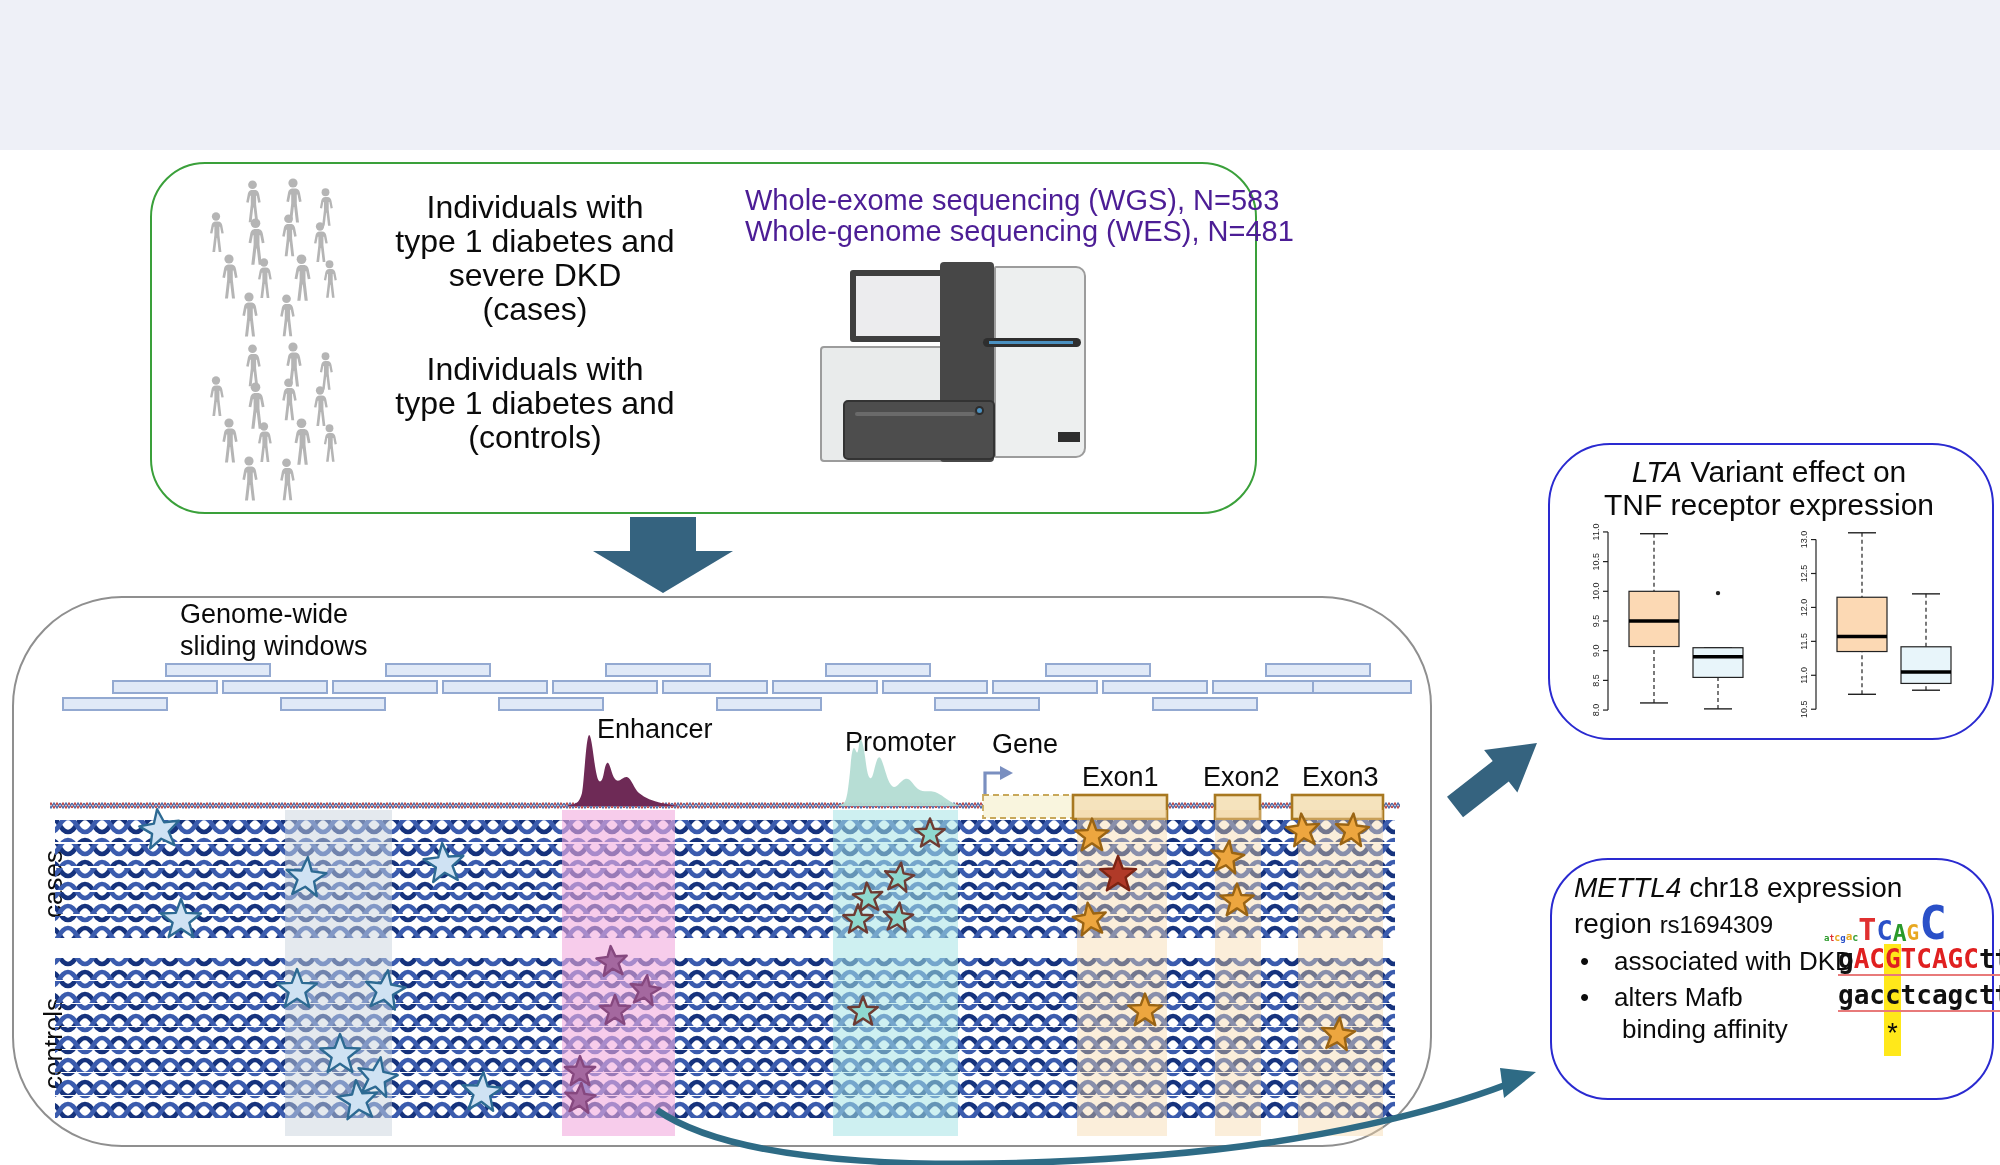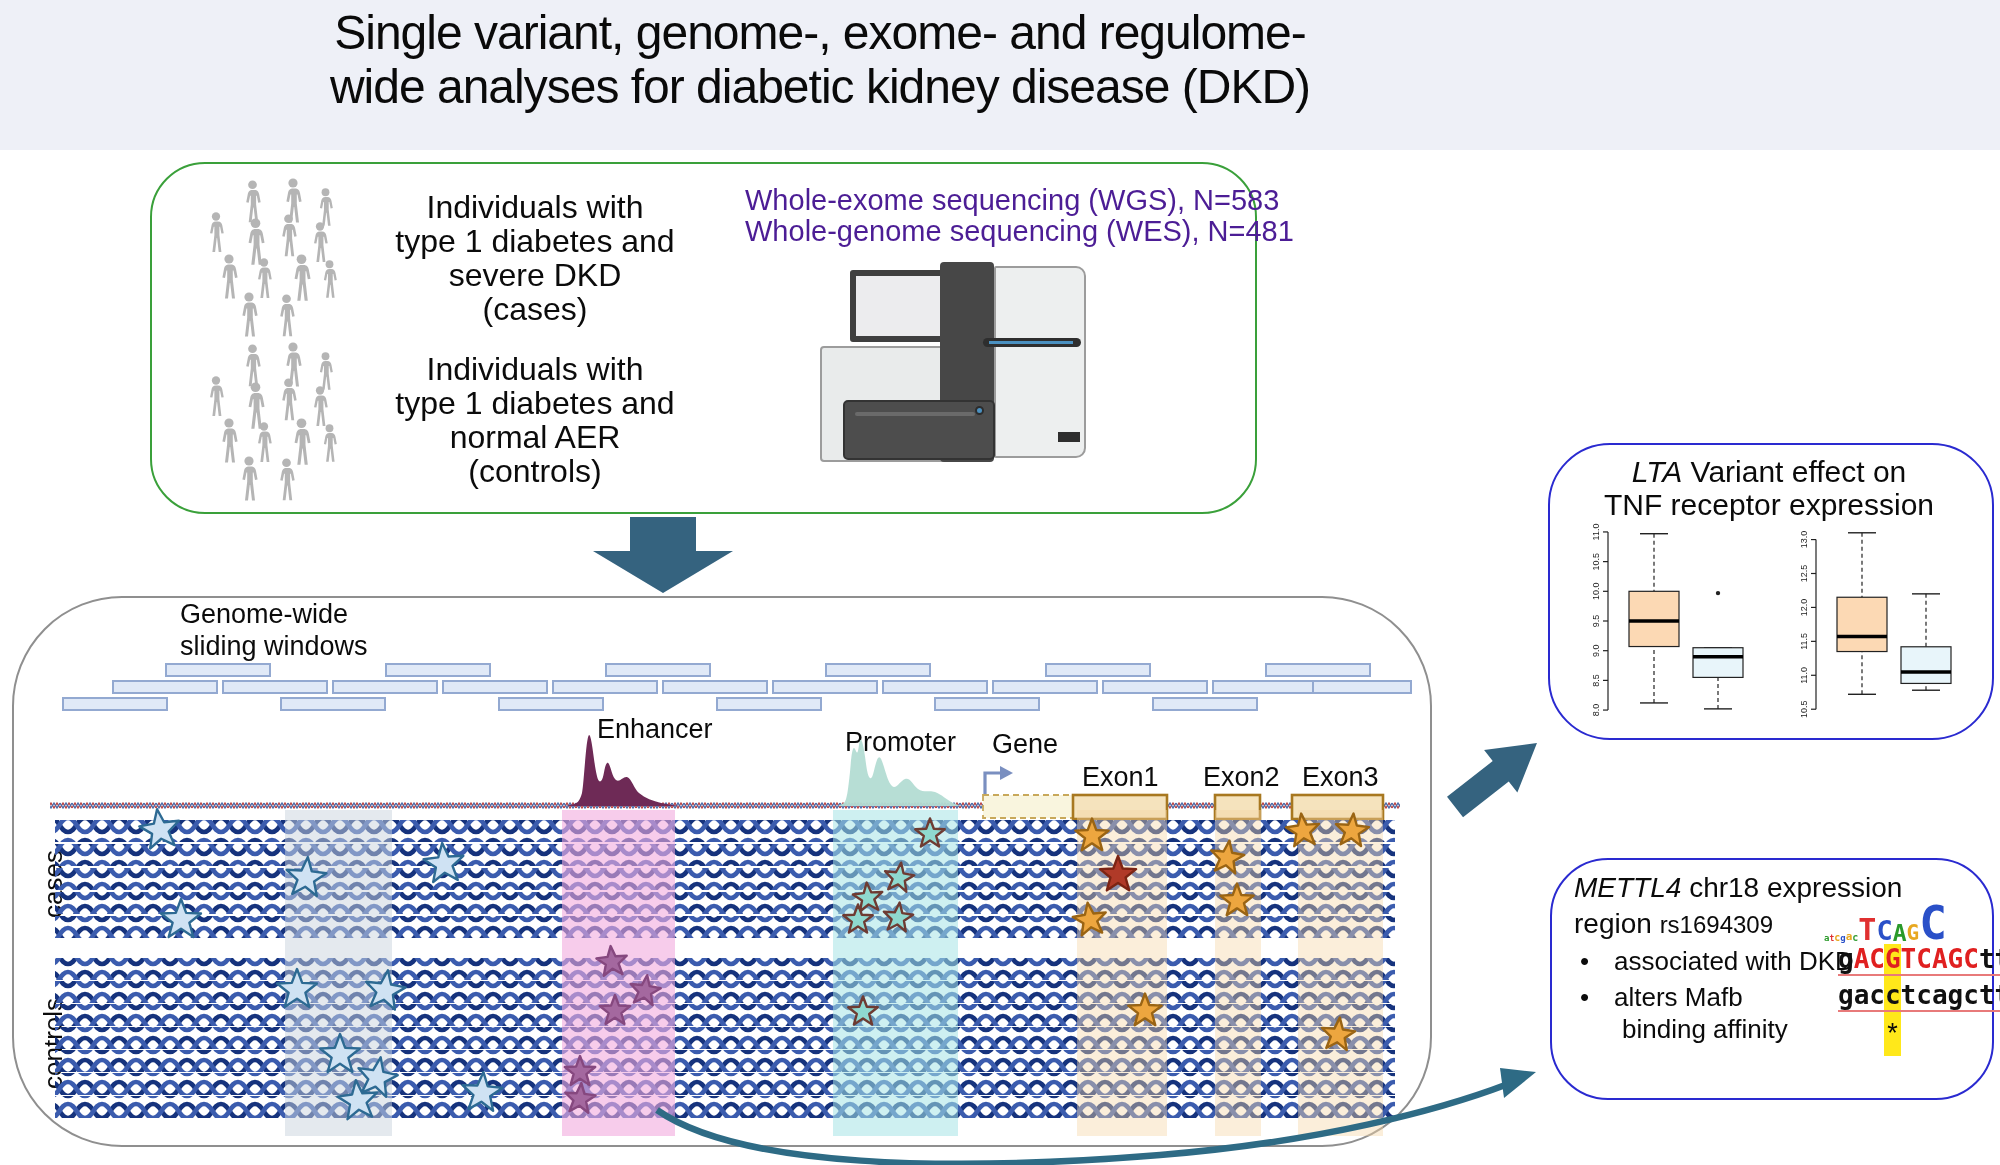--- a/index.html
+++ b/index.html
@@ -47,24 +47,20 @@
   #seqhl{left:1884px;top:944px;width:17px;height:112px;background:#ffe81a;z-index:2;}
   #seqast{left:1878px;top:1018px;width:29px;text-align:center;font-size:27px;z-index:3;}
   .bpsvg{position:absolute;width:200px;height:210px;}
 </style>
 </head>
 <body>
 
 <div id="stage">
 
   <div class="abs" id="headerband"></div>
-  <div class="abs" id="title">
-    <div>Single variant, genome-, exome- and regulome-</div>
-    <div>wide analyses for diabetic kidney disease (DKD)</div>
-  </div>
 
   <div class="abs" id="greenbox"></div>
 
   <svg class="abs crowd" style="left:205px;top:178px;" id="crowd1">
       <use href="#person" transform="translate(38,2) scale(0.95)"></use>
       <use href="#person" transform="translate(78,0) scale(1)"></use>
       <use href="#person" transform="translate(112,10) scale(0.85)"></use>
       <use href="#person" transform="translate(2,34) scale(0.9)"></use>
       <use href="#person" transform="translate(40,40) scale(1.05)"></use>
       <use href="#person" transform="translate(74,36) scale(0.95)"></use>
@@ -94,21 +90,20 @@
 
   <div class="abs cohorttext" style="left:375px;top:190px;">
     <div>Individuals with</div>
     <div>type 1 diabetes and</div>
     <div>severe DKD</div>
     <div>(cases)</div>
   </div>
   <div class="abs cohorttext" style="left:375px;top:352px;">
     <div>Individuals with</div>
     <div>type 1 diabetes and</div>
-    <div>normal AER</div>
     <div>(controls)</div>
   </div>
 
   <div class="abs seqline" style="left:745px;top:184px;">Whole-exome sequencing (WGS), N=583</div>
   <div class="abs seqline" style="left:745px;top:215px;">Whole-genome sequencing (WES), N=481</div>
 
   <div class="abs" id="machine">
     <div class="m-leftbox"></div>
     <div class="m-monitor"></div>
     <div class="m-stand"></div>

